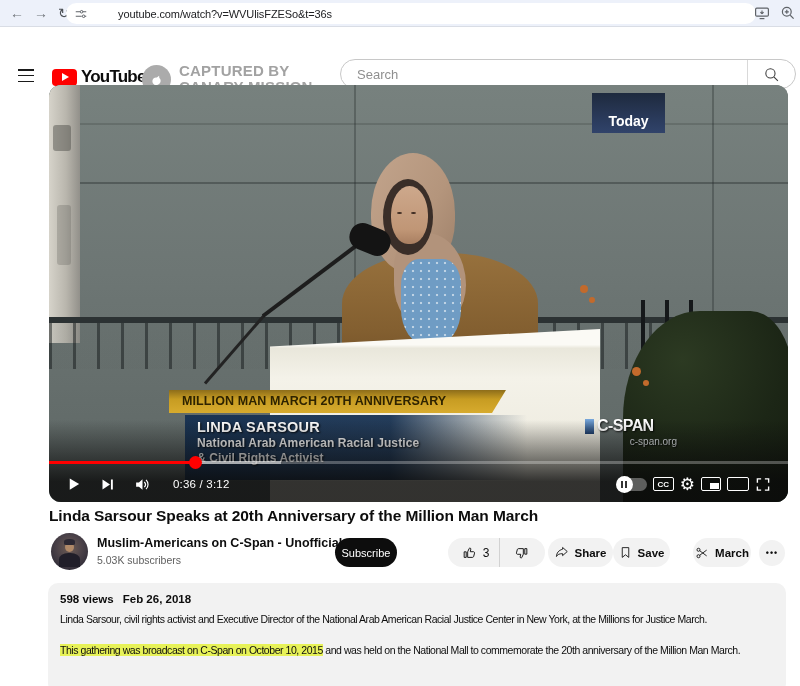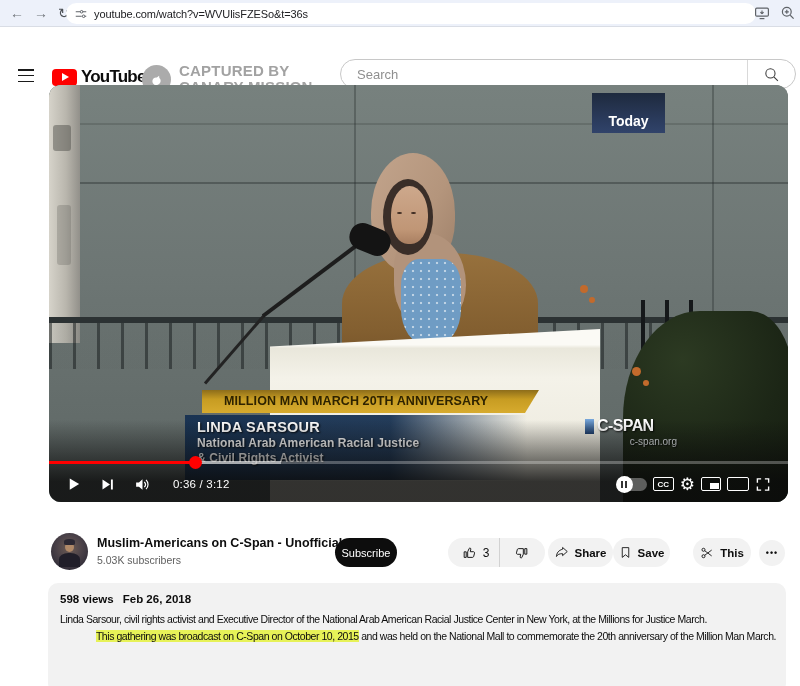--- a/index.html
+++ b/index.html
@@ -6,21 +6,21 @@
   html,body { width:800px; height:686px; overflow:hidden; background:#fff;
     font-family:"Liberation Sans","DejaVu Sans",sans-serif; }
   #app { position:relative; width:800px; height:686px; background:#fff; }
 
   
   .browser-bar { position:absolute; left:0; top:0; width:800px; height:27px;
     background:#edf1fa; border-bottom:1px solid #d9dde5; display:flex; align-items:center; }
   .nav-ic { color:#70757a; font-size:14px; line-height:1; margin-left:10px; cursor:default; }
   .nav-ic.reload { color:#4d5156; }
   .addr-pill { position:absolute; left:66px; top:3px; width:690px; height:21px;
-    background:#fff; border-radius:11px; display:flex; align-items:center; padding:0 9px; }
+    background:#fff; border-radius:11px; display:flex; align-items:center; padding:0 9px;gap:24px; }
   .addr-url { font-size:11px; color:#202124; margin-left:7px; letter-spacing:-0.1px; }
   .bar-right { position:absolute; right:4px; top:5px; display:flex; gap:10px; }
 
   
   .yt-header { position:absolute; left:0; top:28px; width:800px; height:57px; background:#fff; }
   .hamburger { position:absolute; left:18px; top:41px; width:16px; cursor:pointer; }
   .hamburger div { height:1.6px; background:#1a1a1a; margin-bottom:4.2px; }
   .yt-logo { position:absolute; left:52px; top:39px; display:flex; align-items:center; cursor:pointer; }
   .yt-play { width:25px; height:17px; background:#f00; border-radius:4px;
     display:flex; align-items:center; justify-content:center; }
@@ -83,26 +83,26 @@
   .scarf { position:absolute; left:352px; top:174px; width:60px; height:86px;
     border-radius:30% 30% 42% 42%; background:#6f9cc4;
     background-image:radial-gradient(circle,rgba(255,255,255,.55) 1px,transparent 1.6px);
     background-size:8px 8px; }
   .mic-arm1 { position:absolute; left:214px; top:229px; width:124px; height:4px;
     background:#1d1d1d; transform-origin:left center; transform:rotate(-37deg); }
   .mic-arm2 { position:absolute; left:156px; top:297px; width:90px; height:3px;
     background:#232323; transform-origin:left center; transform:rotate(-49deg); }
   .mic-head { position:absolute; left:300px; top:141px; width:42px; height:27px;
     border-radius:13px; background:#141414; transform:rotate(22deg); }
-  .banner-gold { position:absolute; left:153px; top:305px; width:337px; height:23px;
+  .banner-gold { position:absolute; left:120px; top:305px; width:337px; height:23px;
     clip-path:polygon(0 0,100% 0,calc(100% - 14px) 100%,0 100%);
     background:linear-gradient(180deg,#8d6d1a 0%,#c三79c22 40%,#d7ab2e 100%);
     background:linear-gradient(180deg,#8d6d1a 0%,#c79c22 40%,#d7ab2e 100%);
     color:#2e2300; font-weight:bold; font-size:12.5px; line-height:23px;
-    padding-left:22px; letter-spacing:0.1px; white-space:nowrap; }
+    padding-left:13px; letter-spacing:0.1px; white-space:nowrap; }
   .banner-blue { position:absolute; left:136px; top:330px; width:342px; height:65px;
     background:linear-gradient(90deg,rgba(24,50,82,.97) 0%,rgba(24,50,82,.95) 60%,rgba(24,50,82,0) 100%);
     color:#fff; padding:4px 0 0 12px; }
   .bb-name { font-size:14.5px; font-weight:bold; letter-spacing:0.2px;
     text-shadow:1px 1px 2px rgba(0,0,0,.9); }
   .bb-line { font-size:12px; font-weight:bold; letter-spacing:0.1px;
     text-shadow:1px 1px 2px rgba(0,0,0,.9); margin-top:1px; }
   .cspan { position:absolute; left:536px; top:332px; width:92px; text-align:left; }
   .cspan-row { display:flex; align-items:center; }
   .cspan-block { width:9px; height:15px; margin-right:3px;
@@ -168,21 +168,21 @@
   .more-btn { position:absolute; left:759px; top:540px; width:26px; height:26px; border-radius:50%;
     background:#f2f2f2; display:flex; align-items:center; justify-content:center;
     font-size:13px; font-weight:bold; color:#0d0d0d; cursor:pointer; letter-spacing:1px; }
 
   
   .desc-card { position:absolute; left:48px; top:583px; width:738px; height:110px;
     background:#f2f2f2; border-radius:10px; padding:10px 12px; cursor:pointer; }
   .desc-meta { font-size:11.5px; font-weight:bold; color:#0d0d0d; display:flex; gap:9px; }
   .desc-p { font-size:10.5px; color:#0d0d0d; letter-spacing:-0.45px; line-height:1.6;
     margin-top:6px; width:716px; }
-  .desc-p2 { margin-top:0;text-align:right; }
+  .desc-p2 { margin-top:14px; }
   .hl { background:#e7f258; }
 
   svg { display:block; }
 </style>
 </head>
 <body>
 
 <div id="app">
 
   <div class="browser-bar">
@@ -349,20 +349,21 @@
         <span class="theater-btn"></span>
         <span class="ctrl-btn">
           <svg width="16" height="15" viewBox="0 0 24 24">
               <path d="M3 9V3h6M15 3h6v6M21 15v6h-6M9 21H3v-6" fill="none" stroke="#fff" stroke-width="2.2"></path>
             </svg>
         </span>
       </div>
     </div>
   </div>
 
+  <div class="video-title">Linda Sarsour Speaks at 20th Anniversary of the Million Man March</div>
 
   <div class="avatar">
     <span class="body"></span>
       <span class="head"></span>
       <span class="cap"></span>
   </div>
   <div class="channel-name">Muslim-Americans on C-Span - Unofficial</div>
   <div class="channel-subs">5.03K subscribers</div>
 
   <div class="pill subscribe">Subscribe</div>
@@ -394,21 +395,21 @@
       </svg>
     <span>Save</span>
   </div>
 
   <div class="pill clip-pill">
     <svg width="14" height="14" viewBox="0 0 24 24">
         <circle cx="6" cy="6.5" r="2.6" fill="none" stroke="#0d0d0d" stroke-width="1.5"></circle>
         <circle cx="6" cy="17.5" r="2.6" fill="none" stroke="#0d0d0d" stroke-width="1.5"></circle>
         <path d="M8.2 8.2L20 17M8.2 15.8L20 7" stroke="#0d0d0d" stroke-width="1.5"></path>
       </svg>
-    <span>This</span>
+    <span>March</span>
   </div>
 
   <div class="more-btn">
     <span style="font-size:9px;">•••</span>
   </div>
 
   <div class="desc-card">
     <div class="desc-meta">
       <span>598 views</span>
       <span>Feb 26, 2018</span>

